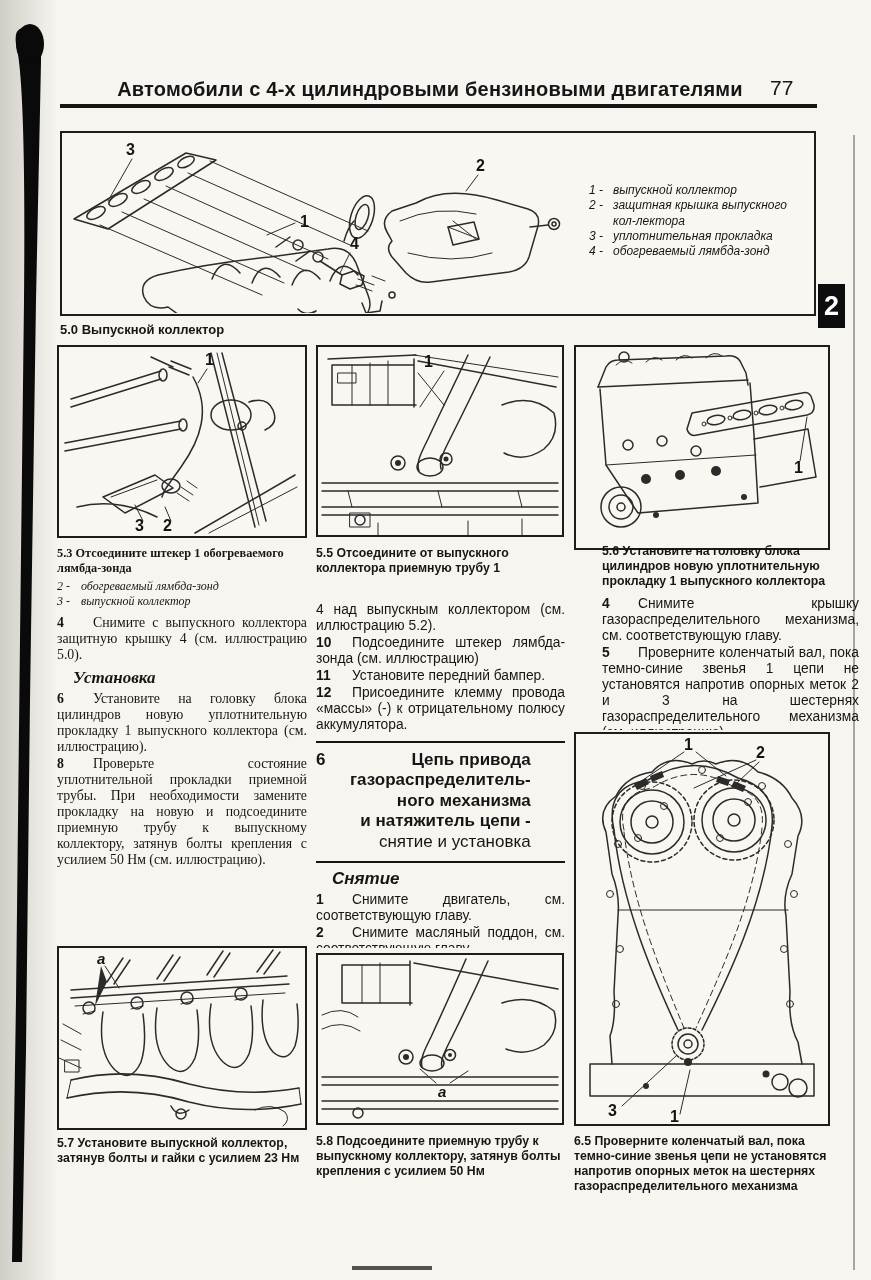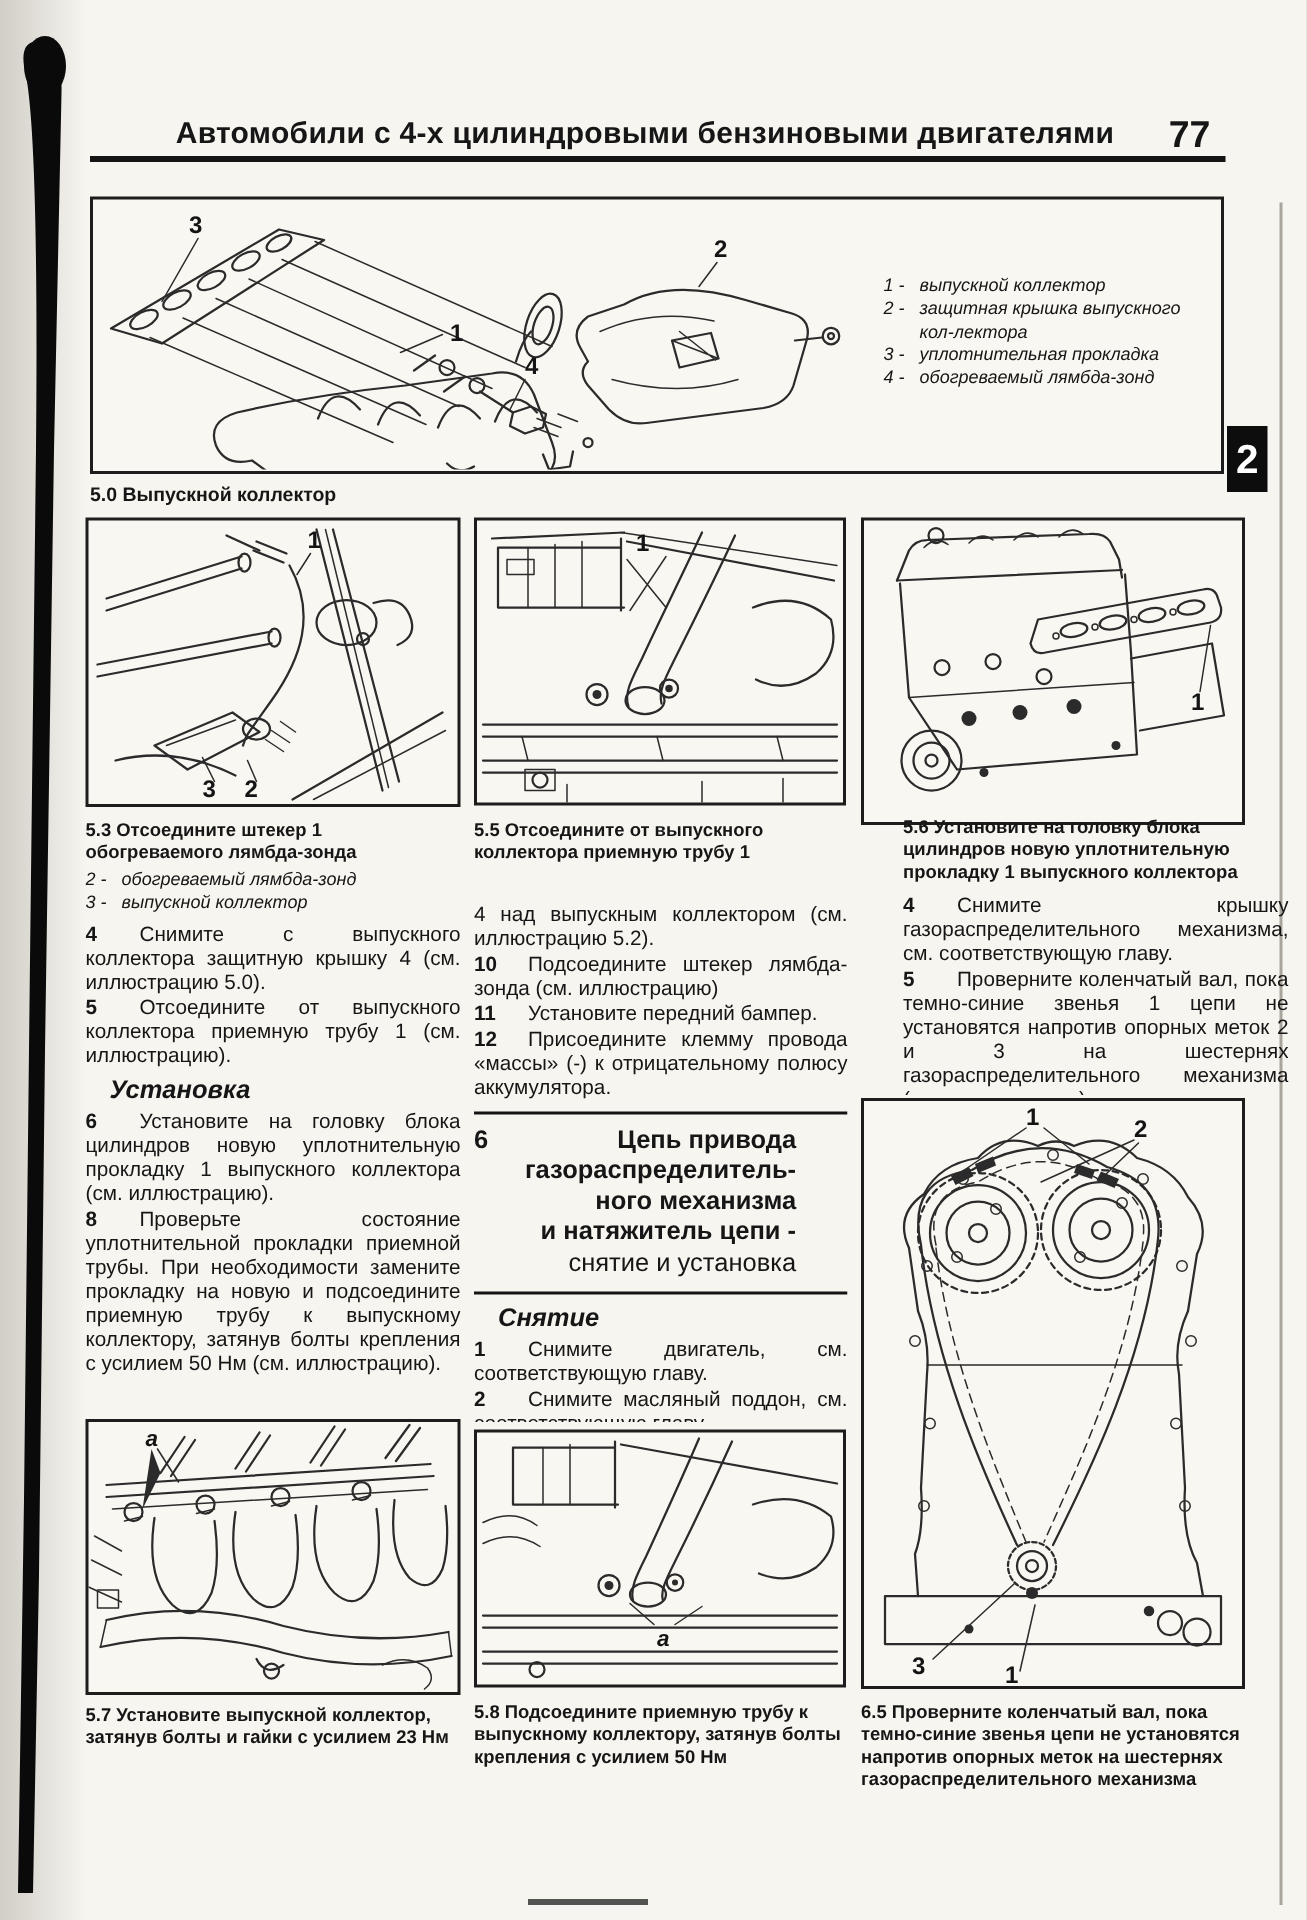--- a/index.html
+++ b/index.html
@@ -1,21 +1,21 @@
 <!DOCTYPE html>
 <html><head>
 <meta charset="utf-8">
 <style>
   html,body{margin:0;padding:0;background:#d8d5cf;}
   .page{position:relative;width:871px;height:1280px;background:#f7f5f0;overflow:hidden;
         font-family:"Liberation Sans",sans-serif;color:#161616;}
   .abs{position:absolute;}
   
   .hdr-title{font-weight:700;font-size:20px;letter-spacing:.2px;text-align:center;}
-  .hdr-num{font-weight:700;font-size:25px;text-align:center;}
+  .hdr-num{font-weight:400;font-size:21px;text-align:left;}
   .hdr-rule{background:#141414;height:3.5px;}
   
   .figbox{position:absolute;border:2.2px solid #1d1d1d;background:#f9f7f2;box-sizing:border-box;}
   .figbox svg{display:block;}
   
   .cap{font-size:12.3px;font-weight:700;line-height:1.22;letter-spacing:0;}
   .legend{font-style:italic;font-size:12px;line-height:1.28;}
   .lrow{display:flex;}
   .lnum{min-width:24px;flex:0 0 auto;}
   
@@ -232,34 +232,33 @@
           <circle cx="45" cy="160" r="12"></circle>
           <circle cx="45" cy="160" r="4"></circle>
         <circle class="fillink" cx="168" cy="150" r="3"></circle>
           <circle class="fillink" cx="80" cy="168" r="3"></circle>
         <path class="lnthin" d="M224,114 L231,70"></path>
       </g>
       <text class="co" x="218" y="126">1</text>
     </svg>
   </div>
 
-  <div class="colflow" style="left:57px;top:546px;width:250px;height:398px;">
+  <div class="colflow" style="left:57px;top:546px;width:250px;height:398px;font-family:Liberation Serif, serif;">
     <div class="cap" style="margin-bottom:3px;">5.3 Отсоедините штекер 1 обогреваемого лямбда-зонда</div>
     <div class="legend" style="margin-bottom:5px;">
       <div class="lrow">
           <span class="lnum">2 -</span>
           <span>обогреваемый лямбда-зонд</span>
         </div>
       <div class="lrow">
           <span class="lnum">3 -</span>
           <span>выпускной коллектор</span>
         </div>
     </div>
     <p class="para"><span class="pnum">4</span><span>Снимите с выпускного коллектора защитную крышку 4 (см. иллюстрацию 5.0).</span></p>
-    <p class="para"><span class="pnum">5</span><span>Отсоедините от выпускного коллектора приемную трубу 1 (см. иллюстрацию).</span></p>
     <div class="subhead">Установка</div>
     <p class="para"><span class="pnum">6</span><span>Установите на головку блока цилиндров новую уплотнительную прокладку 1 выпускного коллектора (см. иллюстрацию).</span></p>
     <p class="para"><span class="pnum">8</span><span>Проверьте состояние уплотнительной прокладки приемной трубы. При необходимости замените прокладку на новую и подсоедините приемную трубу к выпускному коллектору, затянув болты крепления с усилием 50 Нм (см. иллюстрацию).</span></p>
 
   </div>
 
   <div class="colflow" style="left:316px;top:546px;width:249px;height:402px;">
     <div class="cap" style="margin-bottom:26px;">5.5 Отсоедините от выпускного коллектора приемную трубу 1</div>
     <p class="para"><span>4 над выпускным коллектором (см. иллюстрацию 5.2).</span></p>
     <p class="para"><span class="pnum">10</span><span>Подсоедините штекер лямбда-зонда (см. иллюстрацию)</span></p>

